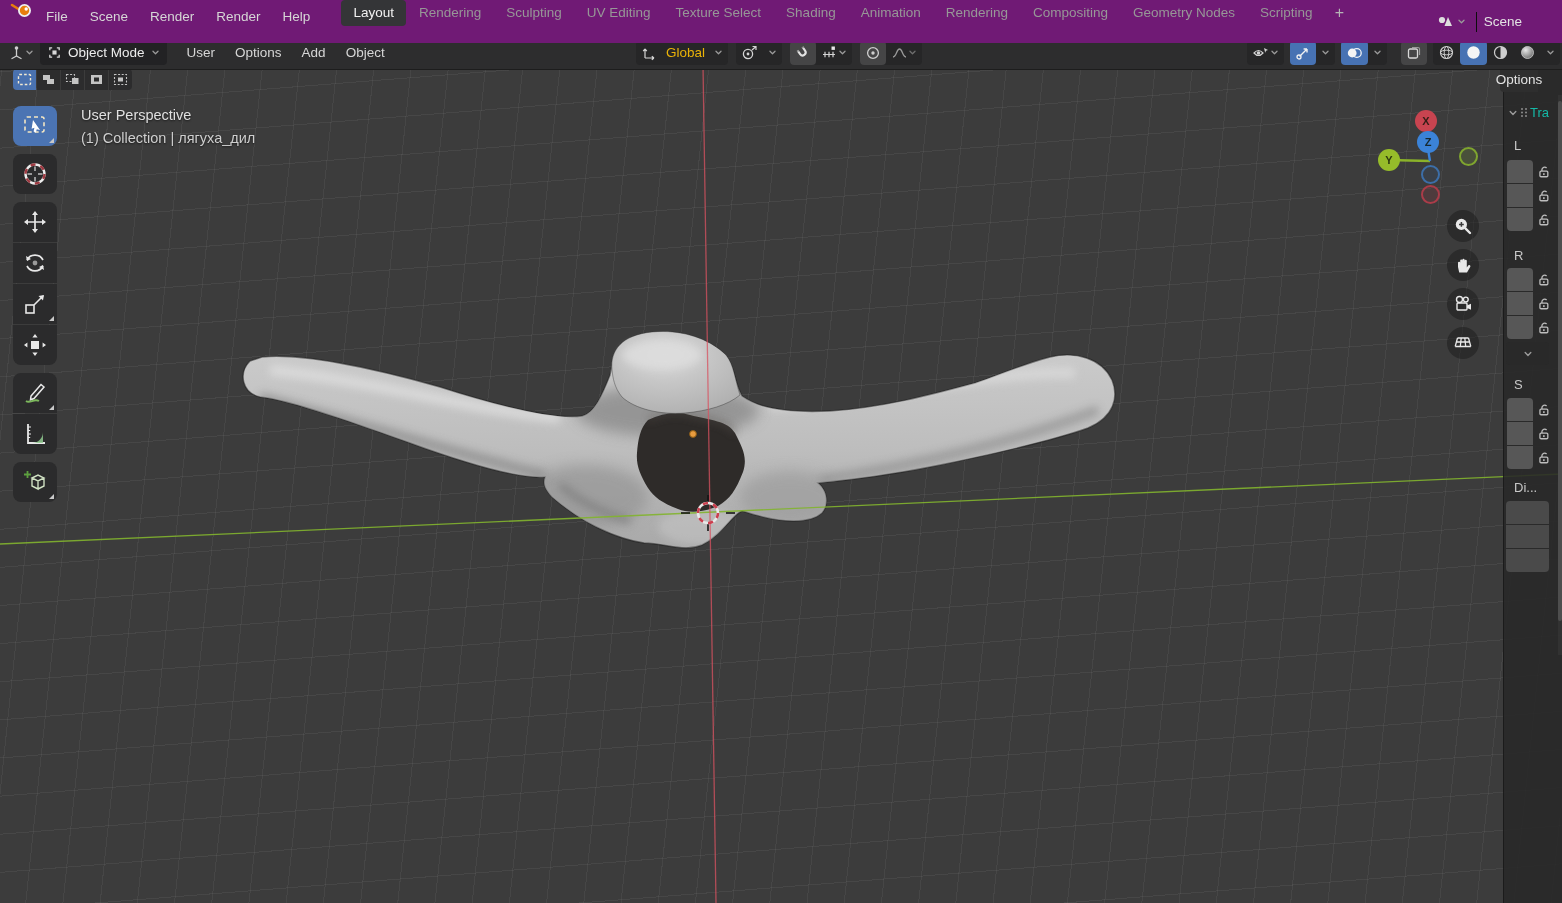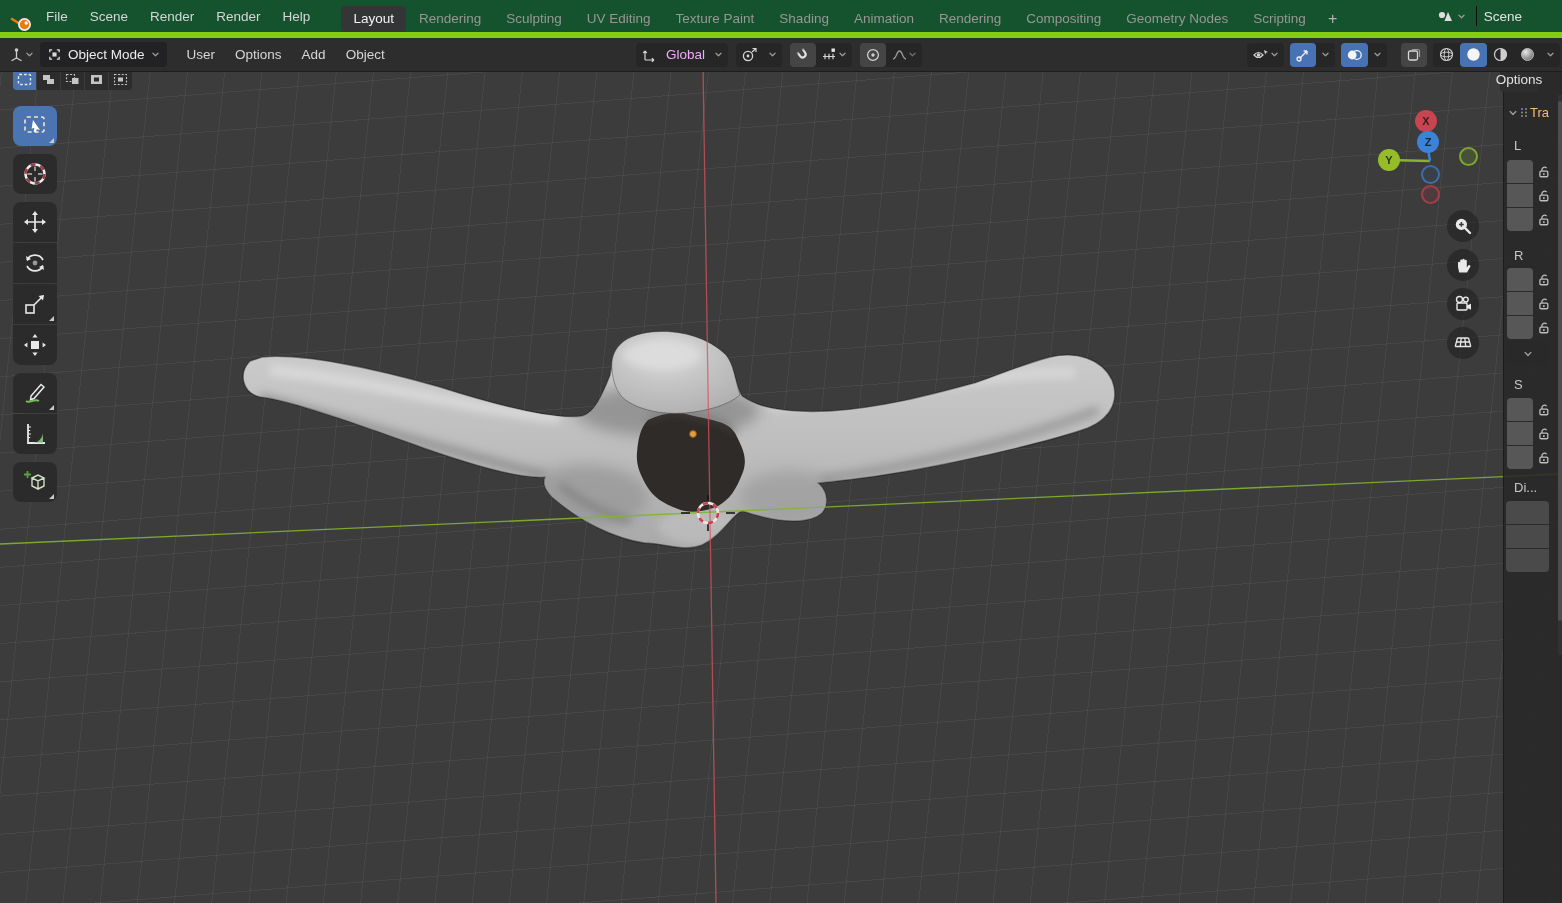--- a/index.html
+++ b/index.html
@@ -2,48 +2,48 @@
 <html><head>
 <meta charset="utf-8">
 <style>
   html,body{margin:0;padding:0;}
   body{
     width:1562px;height:903px;position:relative;overflow:hidden;
     background:#3c3c3c;font-family:"Liberation Sans",sans-serif;
     -webkit-font-smoothing:antialiased;user-select:none;
   }
   
-  .topbar{position:absolute;left:0;top:0;right:0;height:32px;background:#14532d;
-    display:flex;align-items:flex-end;z-index:40;}
+  .topbar{position:absolute;left:0;top:0;right:0;height:43px;background:#701a75;
+    display:flex;align-items:flex-start;z-index:40;}
   .logo{width:26px;height:18px;margin-left:9px;display:flex;align-items:center;justify-content:center;}
   .menu-item{color:#d6d6d6;font-size:13.5px;padding:0 11px;height:32px;display:flex;align-items:center;cursor:default;}
   .tabs{display:flex;align-items:center;margin-left:20px;gap:1px;}
   .tab{color:#979797;font-size:13.5px;padding:4px 12px;border-radius:4px;line-height:18px;white-space:nowrap;}
   .tab.active{background:#343537;color:#f2f2f2;}
   .tab-add{color:#b5b5b5;font-size:16px;padding:2px 9px;}
   .topbar-right{margin-left:auto;display:flex;align-items:center;height:100%;padding-right:14px;}
   .scene-sel{display:flex;align-items:center;gap:3px;padding:0 6px;height:100%;}
   .scene-sep{width:1px;height:20px;background:#0d0d0d;margin:0 7px 0 4px;}
   .scene-label{color:#e3e3e3;font-size:13.5px;padding-right:26px;}
   .chev{color:#9b9b9b;display:inline-flex;}
   
   .vheader{position:absolute;left:0;top:32px;right:0;height:33px;background:#2d2d2e;
-    border-top:6px solid #84cc16;border-bottom:1px solid #1d1d1d;
+    border-top:4px solid #84cc16;border-bottom:1px solid #1d1d1d;
     display:flex;align-items:center;z-index:35;}
   .hgroup{display:flex;align-items:center;}
   .pill{background:#262627;border-radius:4px;display:flex;align-items:center;height:24px;color:#e4e4e4;}
   .pill .seg{display:flex;align-items:center;height:100%;padding:0 5px;}
   .seg.lit{background:#454546;border-radius:4px;}
   .seg.blue{background:#4772b3;border-radius:4px;}
   .hmenu{color:#d6d6d6;font-size:13.5px;padding:0 10px;height:32px;display:flex;align-items:center;}
   .mode-pill{background:#222224;border-radius:4px;height:25px;display:flex;align-items:center;
     padding:0 7px;gap:6px;color:#ececec;font-size:13.5px;margin-left:6px;}
   .h2-mid{position:absolute;left:636px;top:0;height:33px;display:flex;align-items:center;gap:8px;}
   .h2-right{position:absolute;right:2px;top:0;height:33px;display:flex;align-items:center;gap:6px;}
-  .hdr-label{font-size:13.5px;color:#f0abfc;padding:0 4px;}
+  .hdr-label{font-size:13.5px;color:#eab308;padding:0 4px;}
   
   .viewport{position:absolute;left:0;top:65px;width:1562px;height:838px;background:#3c3c3c;overflow:hidden;z-index:1;}
   .grid{position:absolute;left:-300px;top:-300px;width:2200px;height:1500px;}
   .gridA{background:repeating-linear-gradient(0deg, rgba(255,255,255,0.055) 0 1px, transparent 1px 38px);transform:rotate(-4.5deg);}
   .gridB{background:repeating-linear-gradient(90deg, rgba(255,255,255,0.05) 0 1px, transparent 1px 37px);transform:rotate(6deg);}
   .axis-svg{position:absolute;left:0;top:0;z-index:4;pointer-events:none;}
   .mesh-svg{position:absolute;left:230px;top:260px;z-index:3;}
   .over-svg{position:absolute;left:0;top:0;z-index:5;pointer-events:none;}
   .vp-text{position:absolute;left:81px;top:42px;z-index:8;text-shadow:0 1px 2px rgba(0,0,0,0.6);}
   .vp-line1{color:#e0e0e0;font-size:14.5px;margin-bottom:7px;}
@@ -68,21 +68,21 @@
   .viewbtns{position:absolute;left:1447px;top:145px;z-index:9;display:flex;flex-direction:column;gap:7px;}
   .vbtn{width:32px;height:32px;border-radius:50%;background:rgba(22,22,22,0.45);display:flex;align-items:center;justify-content:center;}
   
   .options-btn{position:absolute;left:1500px;top:2px;width:38px;height:25px;background:#2e2e2e;
     border-radius:4px 0 0 4px;color:#e2e2e2;font-size:13.5px;display:flex;align-items:center;justify-content:center;z-index:12;}
   
   .sidebar{position:absolute;left:1503px;top:0;width:59px;height:838px;background:rgba(40,40,40,0.88);
     border-left:1px solid rgba(0,0,0,0.35);z-index:10;}
   .sb-scrolltrack{position:absolute;right:0;top:30px;width:5px;height:560px;background:rgba(255,255,255,0.04);}
   .sb-scrollthumb{position:absolute;right:1px;top:36px;width:4px;height:520px;background:#4e4e4e;border-radius:2px;}
-  .sb-panelhead{position:absolute;left:4px;top:40px;display:flex;align-items:center;gap:2px;color:#fdba74;font-size:13px;}
+  .sb-panelhead{position:absolute;left:4px;top:40px;display:flex;align-items:center;gap:2px;color:#14b8a6;font-size:13px;}
   .sb-label{position:absolute;left:10px;color:#c8c8c8;font-size:13px;}
   .sb-fields{position:absolute;left:3px;width:26px;display:flex;flex-direction:column;gap:1px;}
   .sb-field{height:23px;background:#575757;}
   .sb-fields .sb-field:first-child{border-radius:4px 4px 0 0;}
   .sb-fields .sb-field:last-child{border-radius:0 0 4px 4px;}
   .sb-locks{position:absolute;left:30px;width:18px;display:flex;flex-direction:column;gap:8px;}
   .sb-lock{height:16px;display:flex;align-items:center;justify-content:center;}
   .sb-dd{position:absolute;left:2px;width:43px;height:23px;background:#292929;border-radius:4px;
     display:flex;align-items:center;justify-content:center;color:#bdbdbd;}
   .sb-dimfields{position:absolute;left:2px;width:43px;display:flex;flex-direction:column;gap:1px;}
@@ -118,21 +118,21 @@
   <div class="menu-item">File</div>
   <div class="menu-item">Scene</div>
   <div class="menu-item">Render</div>
   <div class="menu-item">Render</div>
   <div class="menu-item">Help</div>
   <div class="tabs">
     <div class="tab active">Layout</div>
     <div class="tab">Rendering</div>
     <div class="tab">Sculpting</div>
     <div class="tab">UV Editing</div>
-    <div class="tab">Texture Paint</div>
+    <div class="tab">Texture Select</div>
     <div class="tab">Shading</div>
     <div class="tab">Animation</div>
     <div class="tab">Rendering</div>
     <div class="tab">Compositing</div>
     <div class="tab">Geometry Nodes</div>
     <div class="tab">Scripting</div>
     <div class="tab tab-add">+</div>
   </div>
   <div class="topbar-right">
     <div class="scene-sel">
@@ -383,20 +383,24 @@
     <g>
       <line x1="690" y1="448" x2="681" y2="448" stroke="#151515" stroke-width="1.6"></line>
       <line x1="726" y1="448" x2="735" y2="448" stroke="#151515" stroke-width="1.6"></line>
       <line x1="708" y1="430" x2="708" y2="439" stroke="#151515" stroke-width="1.6"></line>
       <line x1="708" y1="457" x2="708" y2="466" stroke="#151515" stroke-width="1.6"></line>
       <circle cx="708" cy="448" r="10" fill="none" stroke="#e8e8e8" stroke-width="2.6"></circle>
       <circle cx="708" cy="448" r="10" fill="none" stroke="#cc3f4e" stroke-width="2.6" stroke-dasharray="5.2 5.2"></circle>
     </g>
   </svg>
 
+  <div class="vp-text">
+    <div class="vp-line1">User Perspective</div>
+    <div class="vp-line2">(1) Collection | лягуха_дил</div>
+  </div>
 
   <div class="selmodes">
     <div class="smbtn active">
       <svg width="15" height="13" viewBox="0 0 15 13">
           <rect x="1.5" y="1.5" width="12" height="10" rx="1" fill="none" stroke="#f3ead2" stroke-width="1.4" stroke-dasharray="2.6 2"></rect>
         </svg>
     </div>
     <div class="smbtn">
       <svg width="15" height="13" viewBox="0 0 15 13">
           <path d="M2 2 h7 v4 h4 v5 h-7 v-4 h-4 Z" fill="#c4c4c4"></path>

